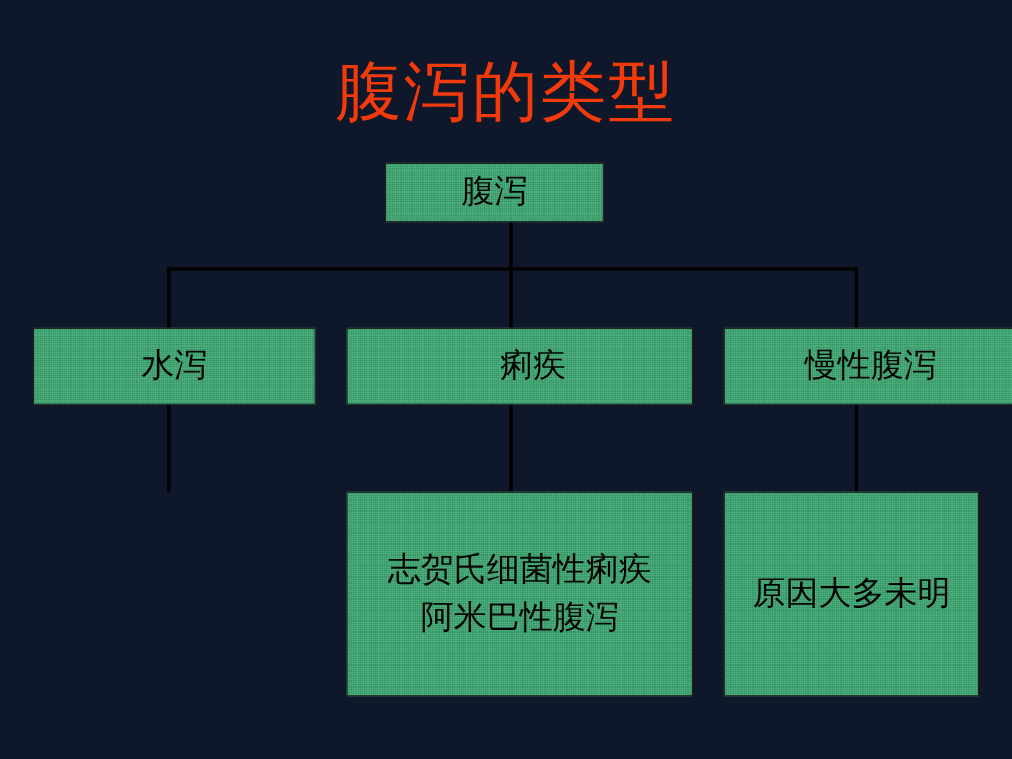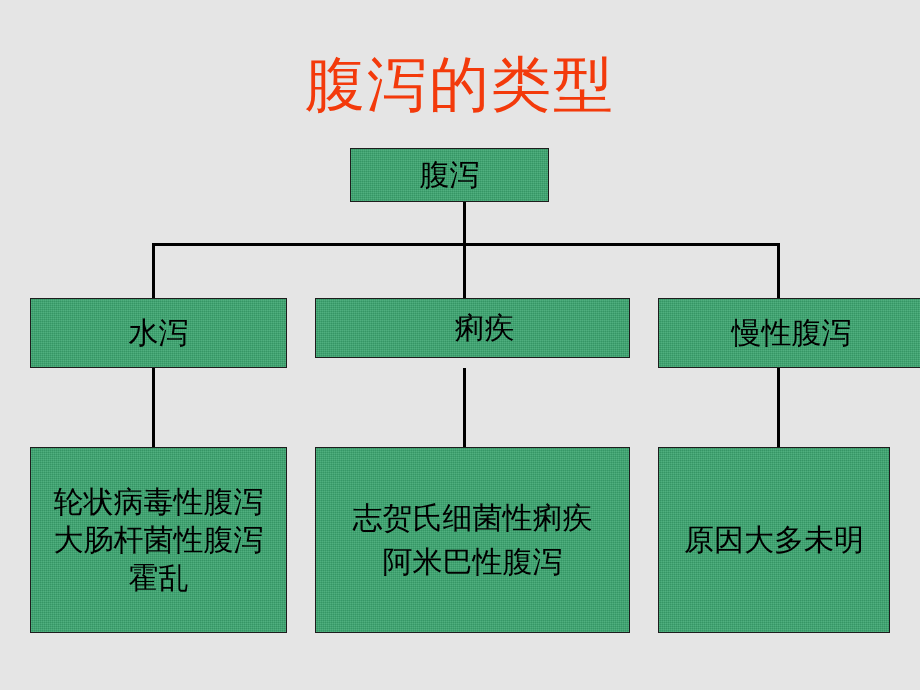--- a/index.html
+++ b/index.html
@@ -10,21 +10,21 @@
   body {
     width: 920px;
     height: 690px;
     font-family: "DejaVu Sans", "Liberation Sans", sans-serif;
     overflow: hidden;
   }
   #slide {
     position: relative;
     width: 920px;
     height: 690px;
-    background: #e5e5e5;
+    background: #0f172a;
   }
 
   
   .title {
     position: absolute;
     left: 0;
     top: 48px;
     width: 920px;
     text-align: center;
     font-size: 60px;
@@ -78,21 +78,21 @@
   #node-watery {
     left: 30px;
     top: 298px;
     width: 257px;
     height: 70px;
   }
   #node-dysentery {
     left: 315px;
     top: 298px;
     width: 315px;
-    height: 60px;
+    height: 70px;
     padding-left: 24px;
   }
   #node-chronic {
     left: 658px;
     top: 298px;
     width: 267px;
     height: 70px;
   }
   #node-watery .label,
   #node-dysentery .label,
@@ -188,25 +188,20 @@
   </div>
 
   <div class="node" id="node-dysentery">
     <span class="label">痢疾</span>
   </div>
 
   <div class="node" id="node-chronic">
     <span class="label">慢性腹泻</span>
   </div>
 
-  <div class="node" id="node-watery-detail">
-    <span class="label">轮状病毒性腹泻
-大肠杆菌性腹泻
-霍乱</span>
-  </div>
 
   <div class="node" id="node-dysentery-detail">
     <span class="label">志贺氏细菌性痢疾
 阿米巴性腹泻</span>
   </div>
 
   <div class="node" id="node-chronic-detail">
     <span class="label">原因大多未明</span>
   </div>
 

